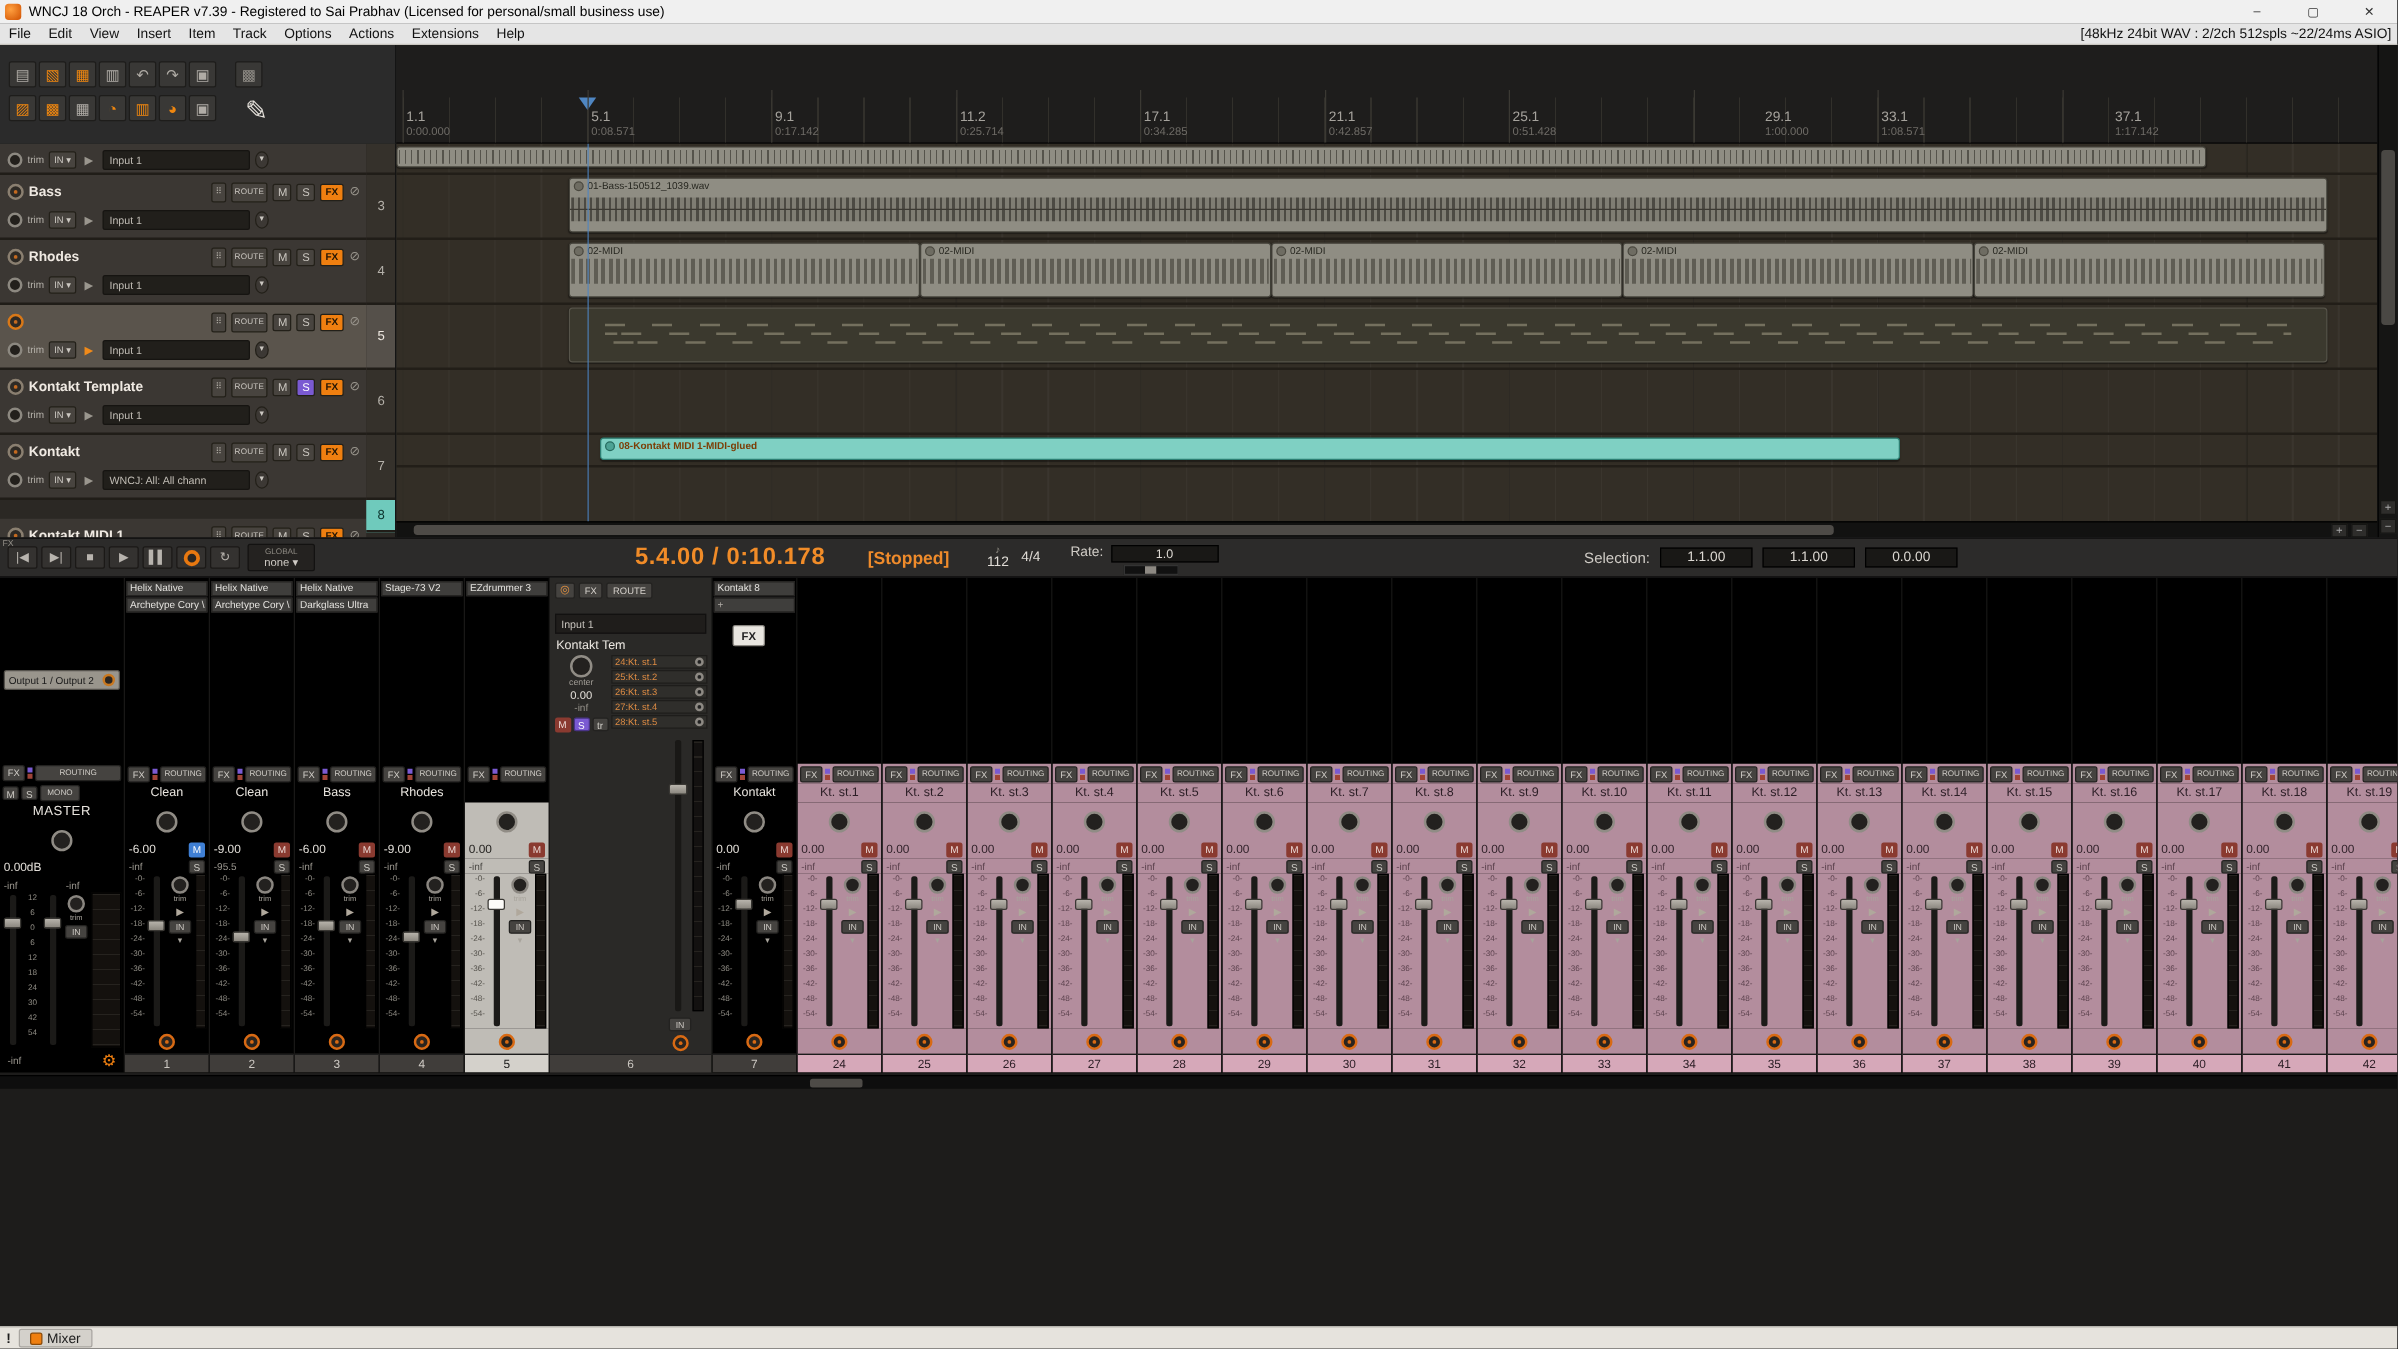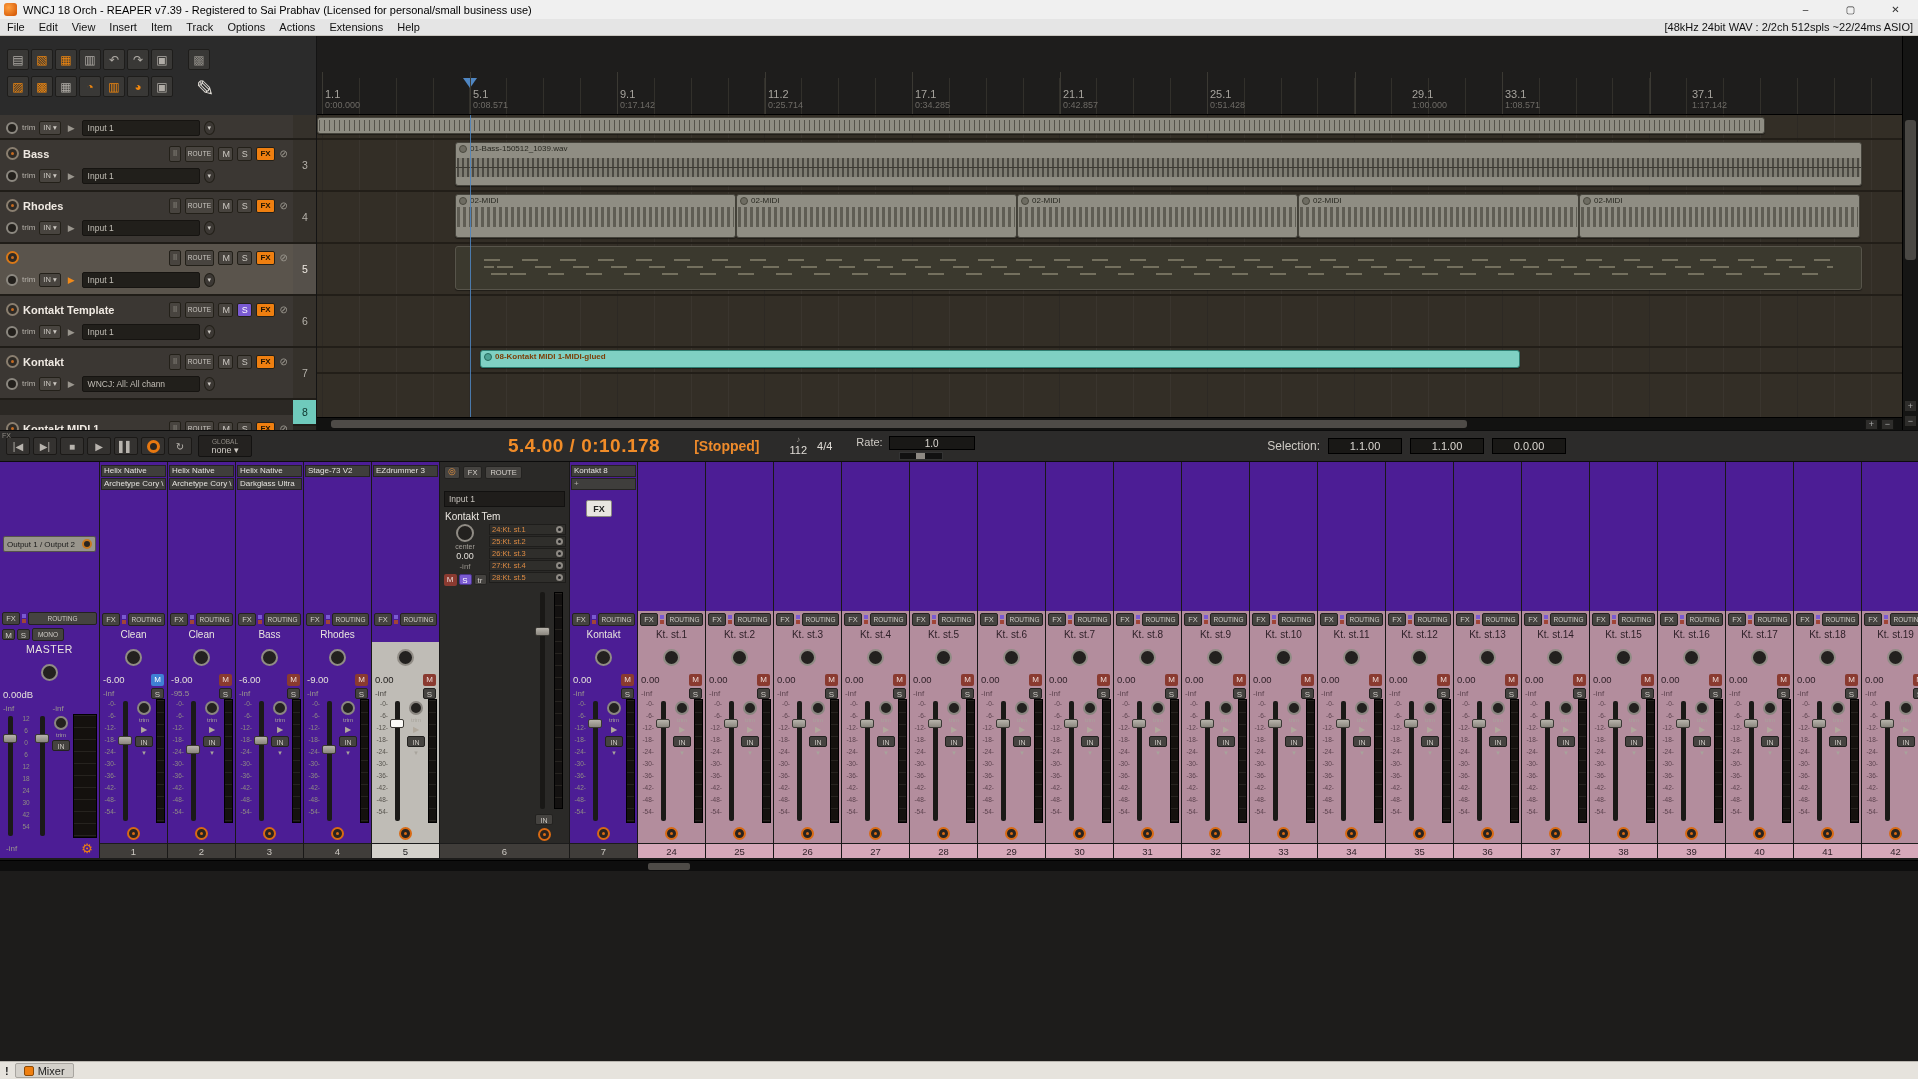--- a/index.html
+++ b/index.html
@@ -109,21 +109,21 @@
 .ratecol{display:flex;flex-direction:column;gap:2px}
 .ratebox{width:86px;height:14px;background:#191816;border:1px solid #000;color:#ddd9d3;font-size:10px;text-align:center;line-height:13px}
 .rateslider{width:44px;height:8px;background:#111;border:1px solid #333;position:relative;margin-left:10px}
 .ratethumb{position:absolute;left:16px;top:0;width:9px;height:6px;background:#8d8983}
 .selblock{margin-left:auto;margin-right:352px;display:flex;align-items:center;gap:8px;font-size:12px;color:#cfcbc5;white-space:nowrap}
 .selbox{width:74px;height:16px;background:#191816;border:1px solid #000;color:#dcd8d2;font-size:11px;text-align:center;line-height:15px}
 
 
 .mixer{position:absolute;top:462px;left:0;width:1918px;height:599px;background:#1d1c1b;overflow:hidden}
 .strips{display:flex;height:396px;align-items:stretch}
-.strip{flex:0 0 68px;display:flex;flex-direction:column;border-right:1px solid #191817;background:#4c1d95;overflow:hidden}
+.strip{flex:0 0 68px;display:flex;flex-direction:column;border-right:1px solid #191817;background:#000000;overflow:hidden}
 .strip.master{flex-basis:100px}
 .strip.ext{flex-basis:130px;background:#2a2927}
 .sgrow{flex:1 1 auto}
 .fxslots{height:30px;padding:3px 1px 0;display:flex;flex-direction:column;gap:1px}
 .fxslot{height:12px;background:#3f3e3c;border:1px solid #242321;font-size:8px;color:#e4e2de;padding:0 2px;line-height:10px;white-space:nowrap;overflow:hidden}
 .fxslot.addslot{text-align:left;color:#b0aca6}
 .fxchip{margin:8px 0 0 16px;width:26px;height:17px;background:#e9e6e0;color:#222;font-size:9px;font-weight:bold;text-align:center;line-height:16px;border:1px solid #8a8781;border-radius:2px}
 .btnrow{height:16px;display:flex;gap:1px;padding:1px 2px;align-items:center}
 .sb{flex:1;font-size:6.5px;background:#454340;color:#cfccc6;border:1px solid #232220;text-align:center;line-height:11px;height:13px;border-radius:2px;white-space:nowrap;overflow:hidden}
 .sb.fxb{flex:0 0 18px;font-size:7.5px}

